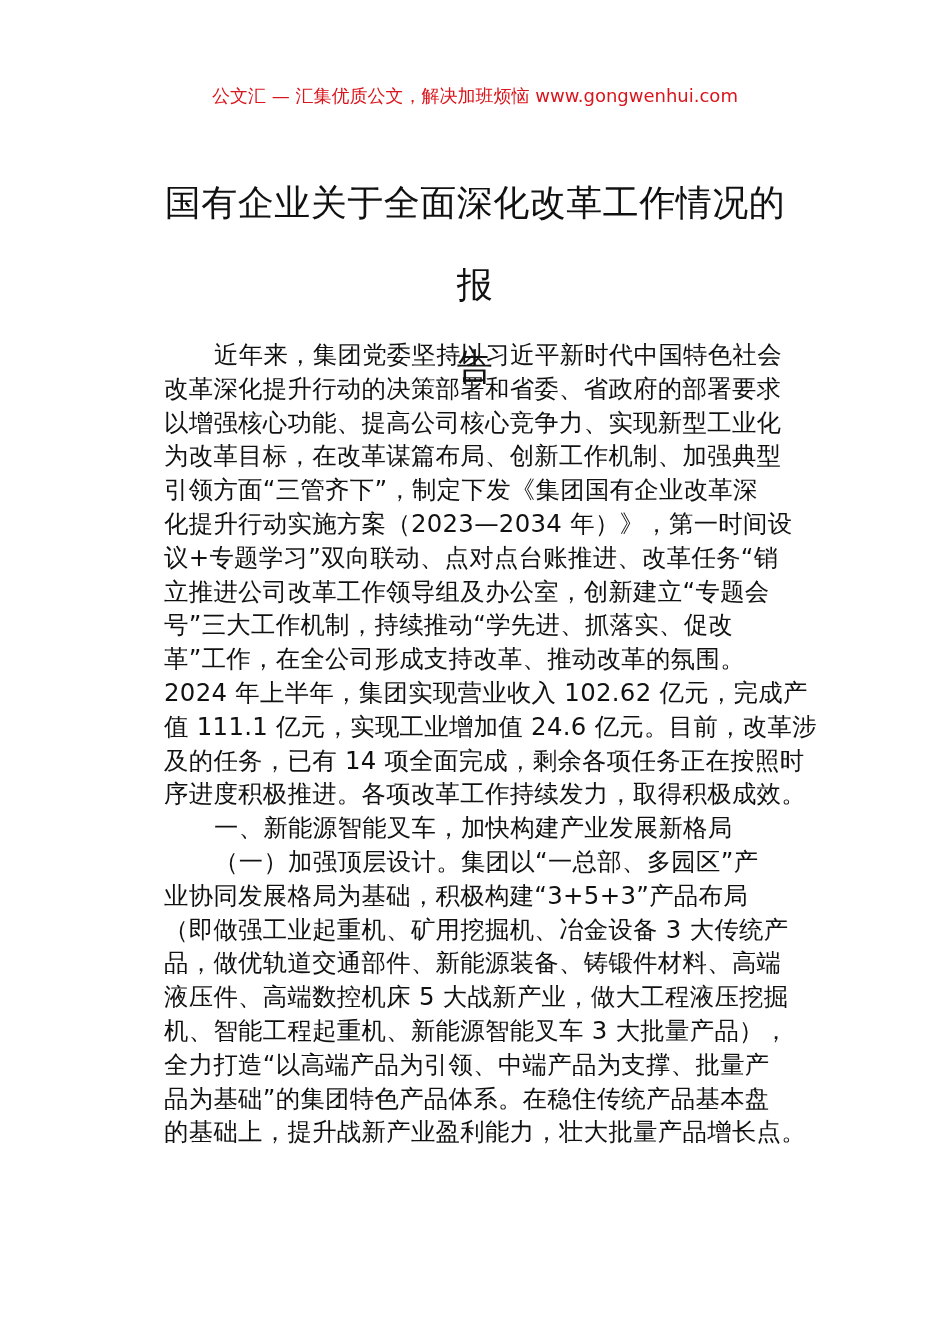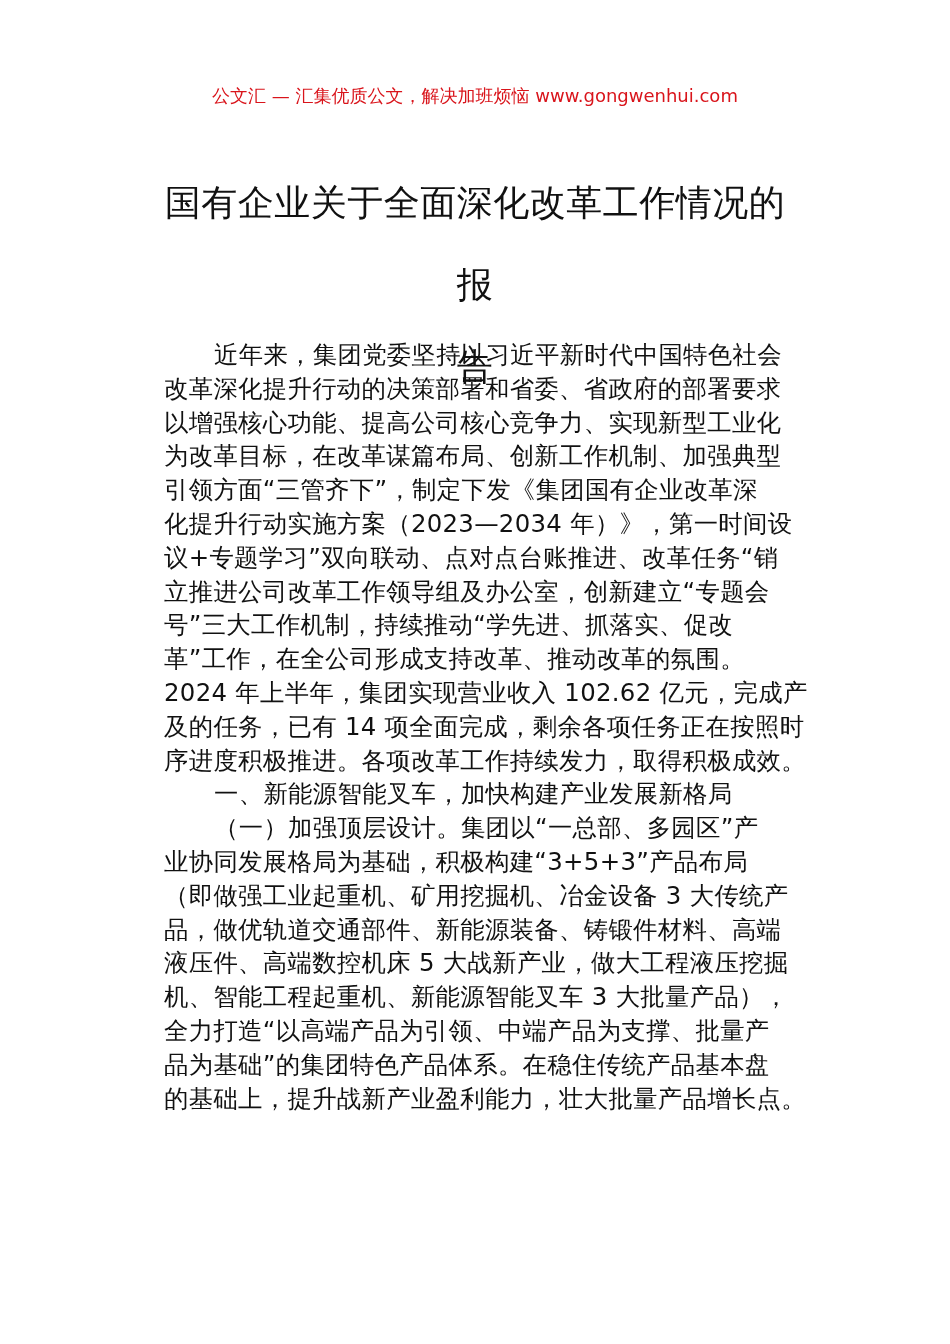--- a/index.html
+++ b/index.html
@@ -32,20 +32,21 @@
     <div class="line">改革深化提升行动的决策部署和省委、省政府的部署要求</div>
     <div class="line">以增强核心功能、提高公司核心竞争力、实现新型工业化</div>
     <div class="line">为改革目标，在改革谋篇布局、创新工作机制、加强典型</div>
     <div class="line">引领方面“三管齐下”，制定下发《集团国有企业改革深</div>
     <div class="line">化提升行动实施方案（2023—2034 年）》，第一时间设</div>
     <div class="line">议+专题学习”双向联动、点对点台账推进、改革任务“销</div>
     <div class="line">立推进公司改革工作领导组及办公室，创新建立“专题会</div>
     <div class="line">号”三大工作机制，持续推动“学先进、抓落实、促改</div>
     <div class="line">革”工作，在全公司形成支持改革、推动改革的氛围。</div>
     <div class="line">2024 年上半年，集团实现营业收入 102.62 亿元，完成产</div>
+    <div class="line">值 111.1 亿元，实现工业增加值 24.6 亿元。目前，改革涉</div>
     <div class="line">及的任务，已有 14 项全面完成，剩余各项任务正在按照时</div>
     <div class="line">序进度积极推进。各项改革工作持续发力，取得积极成效。</div>
   </div>
 
   <div class="line heading-line">一、新能源智能叉车，加快构建产业发展新格局</div>
 
   <div>
     <div class="line indent">（一）加强顶层设计。集团以“一总部、多园区”产</div>
     <div class="line">业协同发展格局为基础，积极构建“3+5+3”产品布局</div>
     <div class="line">（即做强工业起重机、矿用挖掘机、冶金设备 3 大传统产</div>

